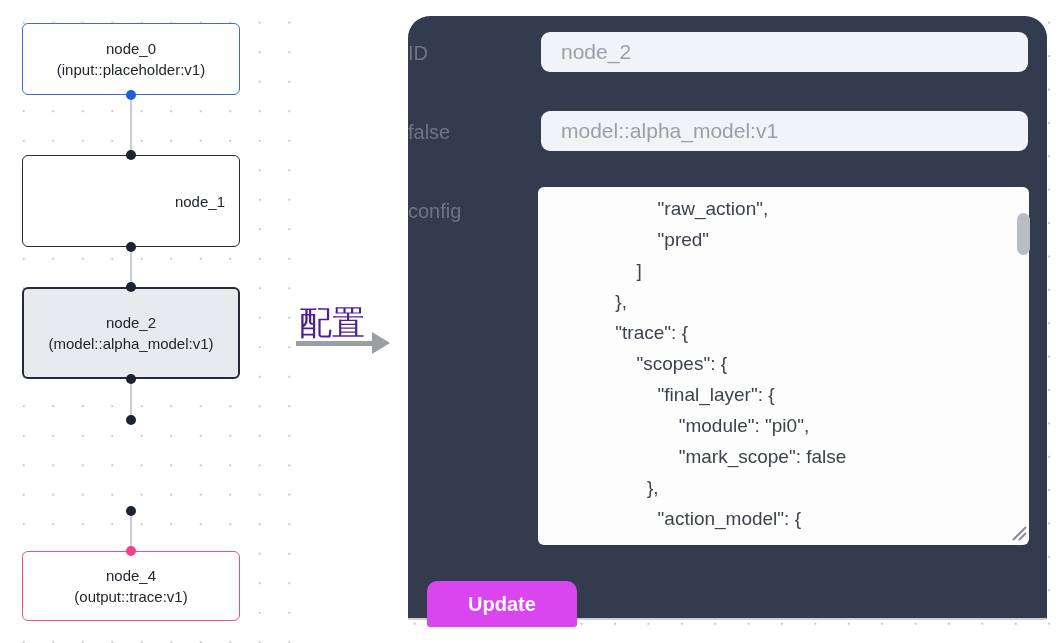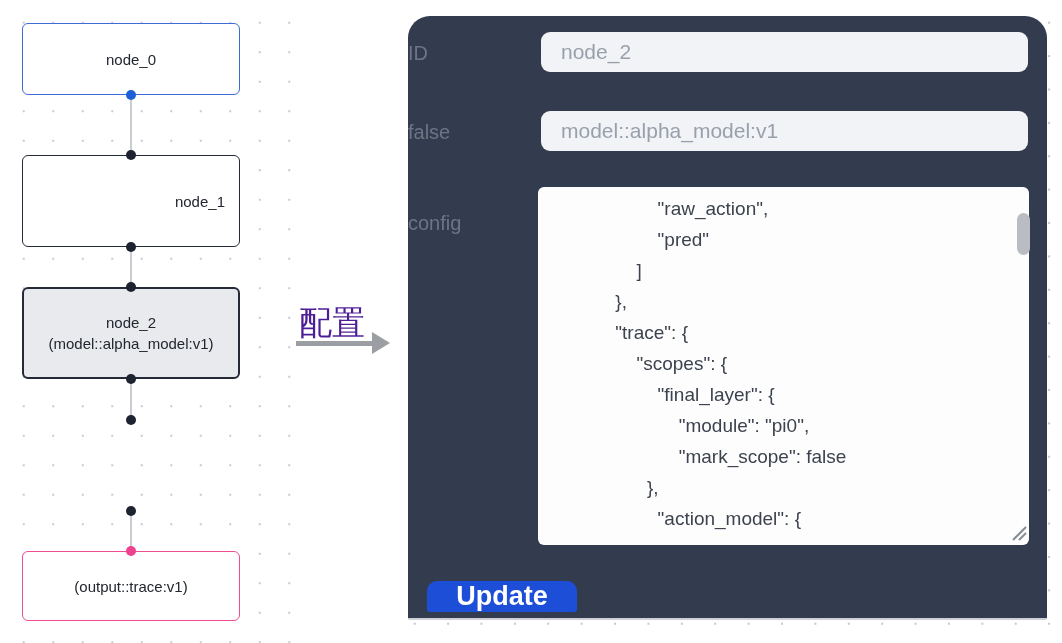--- a/index.html
+++ b/index.html
@@ -57,21 +57,21 @@
     position:absolute; left:11px; top:16px; width:639px; height:604px;
     background:#323c4e; border-radius:22px 22px 2px 2px;
     border-bottom:2px solid #cdd1d6;
   }
   .field-label {
     position:absolute; left:0; width:100px; text-align:left;
     font-size:20px; color:#6d7584;
   }
   .lbl-id     { top:26px; }
   .lbl-type   { top:105px; }
-  .lbl-config { top:184px;margin-top:12px; }
+  .lbl-config { top:184px; }
 
   .text-field {
     position:absolute; left:133px; width:487px; height:40px;
     background:#f1f3f6; border:none; outline:none; border-radius:9px;
     font-family:"Liberation Sans","DejaVu Sans",sans-serif;
     font-size:21px; color:#99a0ab; padding:0 20px;
   }
   .fld-id   { top:16px; }
   .fld-type { top:95px; }
 
@@ -81,49 +81,51 @@
     font-size:19px; line-height:31px; color:#3d434e;
     white-space:pre; padding:6px 14px;
   }
   .scroll-thumb {
     position:absolute; left:609px; top:197px; width:13px; height:42px;
     background:#b9bdc3; border-radius:7px;
   }
   .resize-handle { position:absolute; left:601px; top:507px; width:18px; height:18px; }
 
   .update-btn {
-    position:absolute; left:19px; top:565px; width:150px; height:31px;
-    background:#1d4ed8; color:#fff; border:none; border-radius:10px 10px 3px 3px;
+    position:absolute; left:19px; top:565px; width:150px; height:46px;
+    background:#d946ef; color:#fff; border:none; border-radius:10px 10px 3px 3px;
     font-family:"Liberation Sans","DejaVu Sans",sans-serif;
-    font-size:27px; font-weight:bold; cursor:pointer;
+    font-size:20px; font-weight:bold; cursor:pointer;
   }
 </style>
 </head>
 <body>
 
 <div class="screen">
 
   <div class="graph-pane">
 
     <div class="edge e0"></div>
     <div class="edge e1"></div>
     <div class="edge e2"></div>
     <div class="edge e3"></div>
 
     <div class="node node-input">
       <div>node_0</div>
+      <div>(input::placeholder:v1)</div>
     </div>
     <div class="node node-1">
       <div>node_1</div>
     </div>
     <div class="node node-selected">
       <div>node_2</div>
       <div>(model::alpha_model:v1)</div>
     </div>
     <div class="node node-output">
+      <div>node_4</div>
       <div>(output::trace:v1)</div>
     </div>
 
     <div class="dot dot-blue" style="top:90px;"></div>
     <div class="dot" style="top:150px;"></div>
     <div class="dot" style="top:242px;"></div>
     <div class="dot" style="top:282px;"></div>
     <div class="dot" style="top:374px;"></div>
     <div class="dot" style="top:415px;"></div>
     <div class="dot" style="top:506px;"></div>

